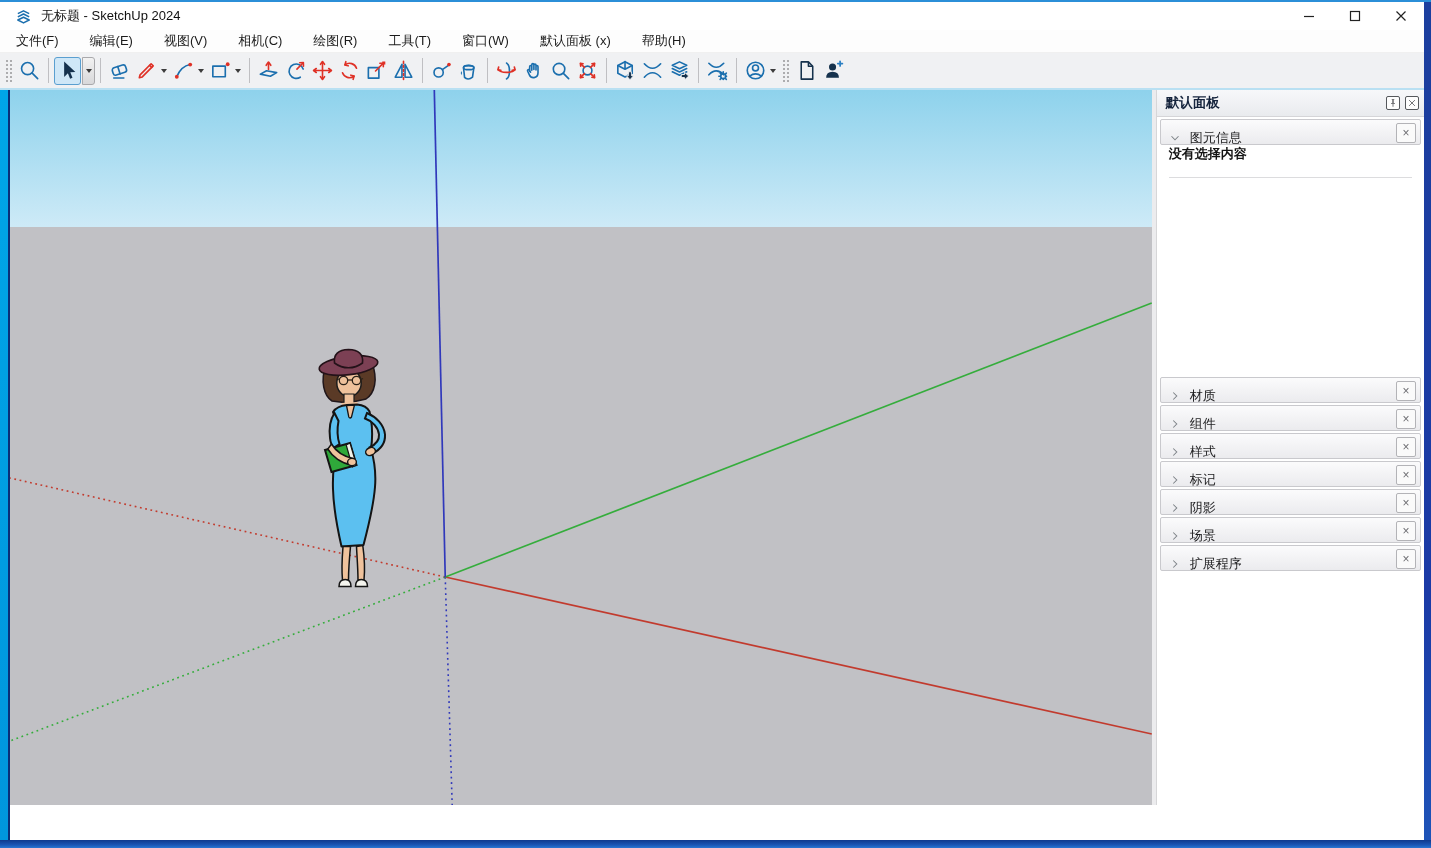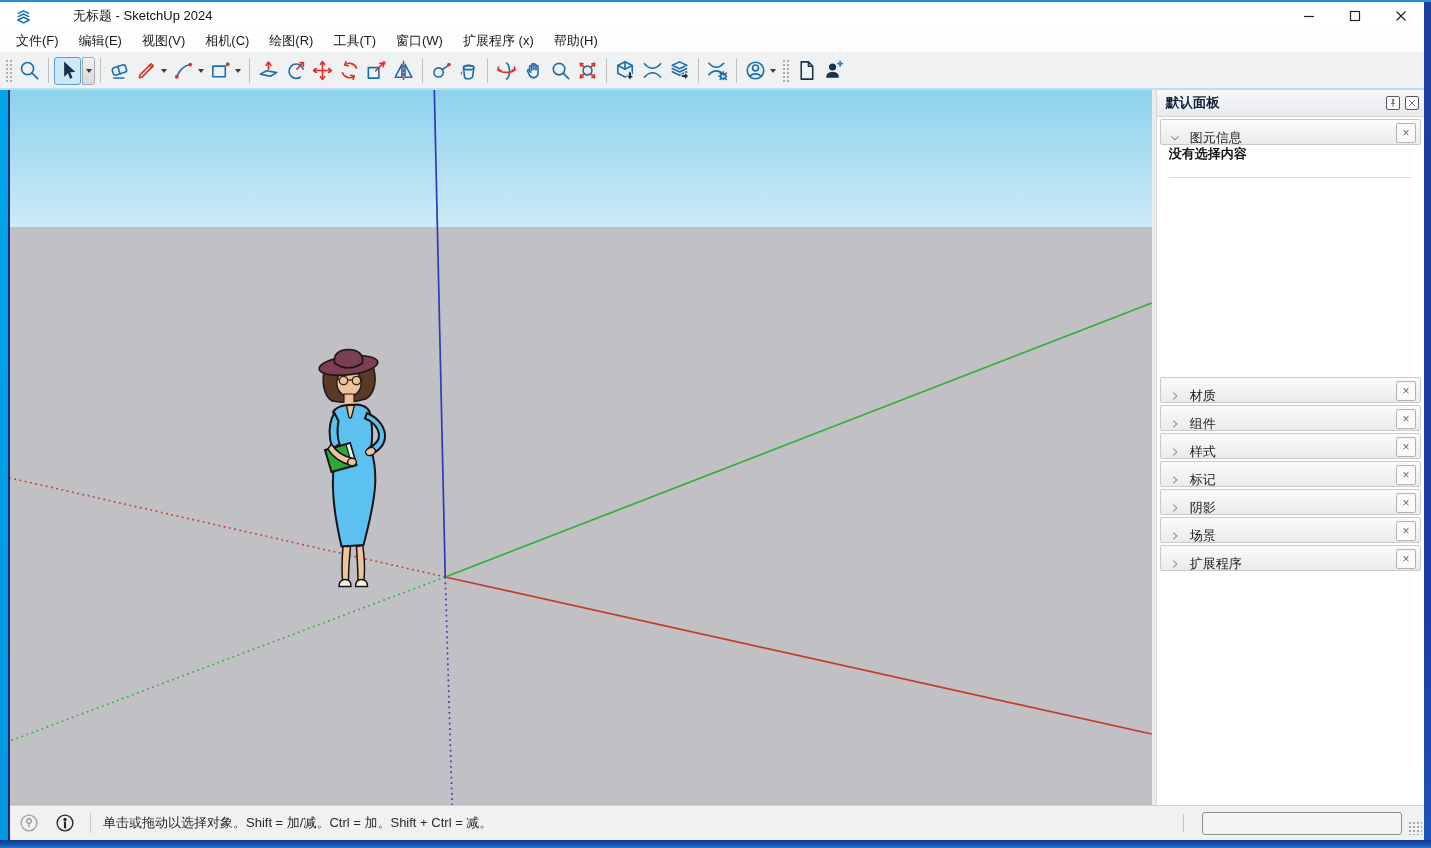--- a/index.html
+++ b/index.html
@@ -9,29 +9,29 @@
 
   
   .top-hairline { position:absolute; left:0; top:0; width:1431px; height:2px; background:#2b8fd8; z-index:9; }
   .right-border { position:absolute; right:0; top:0; width:7px; height:848px; background:linear-gradient(180deg,#1c3f9e 0%,#1b3aa6 70%,#1e54b8 100%); z-index:8; }
   .left-border  { position:absolute; left:0; top:90px; width:10px; height:750px;
                   background:linear-gradient(180deg,#00a6e8 0%,#0096dd 100%); border-right:2px solid #0a2f77; z-index:8; }
   .bottom-border{ position:absolute; left:0; bottom:0; width:1431px; height:8px;
                   background:linear-gradient(180deg,#10398d 0%,#1b55b4 60%,#2a76d2 100%); z-index:8; }
 
   .titlebar { position:absolute; left:0; top:2px; width:1424px; height:28px; background:#fff;
-              display:flex; align-items:center;gap:32px; }
+              display:flex; align-items:center; }
   .titlebar .logo { width:17px; height:17px; margin-left:15px; }
   .titlebar .title { margin-left:9px; font-size:13px; color:#111; }
   .win-controls { margin-left:auto; display:flex; height:100%; }
   .win-btn { width:46px; height:100%; display:flex; align-items:center; justify-content:center; }
   .win-btn svg { width:12px; height:12px; stroke:#222; stroke-width:1.2; fill:none; }
 
   .menubar { position:absolute; left:0; top:30px; width:1424px; height:23px; background:#fdfdfd;
-             display:flex; align-items:center; font-size:13px; color:#1b1b1b; border-bottom:1px solid #f0f0f0; }
+             display:flex; align-items:center; font-size:13px; color:#1b1b1b; border-bottom:1px solid #f0f0f0;gap:11px; }
   .menu-item { padding:2px 10px; white-space:nowrap; }
   .menu-item:first-child { margin-left:6px; }
 
   
   .toolbar { position:absolute; left:0; top:53px; width:1424px; height:37px; background:#f0f1f3;
              border-bottom:2px solid #b9e0f2; display:flex; align-items:center; padding-left:2px; }
   .tb-grip { width:8px; height:24px; margin:0 3px;
              background-image:radial-gradient(#adadaf 1px, transparent 1.1px); background-size:4px 4px; }
   .tb-sep  { width:1px; height:25px; background:#bfbfc2; margin:0 5px; }
   .tbtn { width:27px; height:28px; display:flex; align-items:center; justify-content:center; border:1px solid transparent; border-radius:3px; }
@@ -307,21 +307,21 @@
   </div>
 
   <div class="menubar" id="menubar">
       <span class="menu-item">文件(F)</span>
       <span class="menu-item">编辑(E)</span>
       <span class="menu-item">视图(V)</span>
       <span class="menu-item">相机(C)</span>
       <span class="menu-item">绘图(R)</span>
       <span class="menu-item">工具(T)</span>
       <span class="menu-item">窗口(W)</span>
-      <span class="menu-item">扩展程序 (x)</span>
+      <span class="menu-item">默认面板 (x)</span>
       <span class="menu-item">帮助(H)</span>
     </div>
 
   <div class="toolbar" id="toolbar">
       <div class="tb-grip"></div>
       <div class="tbtn">
         <svg>
           <use href="#sym-search-icon"></use>
         </svg>
       </div>
@@ -600,32 +600,17 @@
     <span class="chev"><svg viewBox="0 0 24 24">
                 <polyline points="9,6 15,12 9,18"></polyline>
               </svg></span>
     <span class="section-label">扩展程序</span>
     <span class="section-close">×</span>
   </div>
 </div>
     </div>
   </div>
 
-  <div class="statusbar">
-    <span class="sb-icon"><svg viewBox="0 0 24 24">
-          <use href="#sym-geolocation-icon"></use>
-        </svg></span>
-    <span class="sb-icon"><svg viewBox="0 0 24 24">
-          <use href="#sym-credit-icon"></use>
-        </svg></span>
-    <span class="sb-sep"></span>
-    <span class="sb-hint">单击或拖动以选择对象。Shift = 加/减。Ctrl = 加。Shift + Ctrl = 减。</span>
-    <div class="sb-right">
-      <span class="sb-sep2"></span>
-      <input class="measurement" readonly="" value="" style="">
-      <div class="resize-grip"></div>
-    </div>
-  </div>
 
   <div class="left-border"></div>
   <div class="right-border"></div>
   <div class="bottom-border"></div>
 </div>
 
 </body></html>

